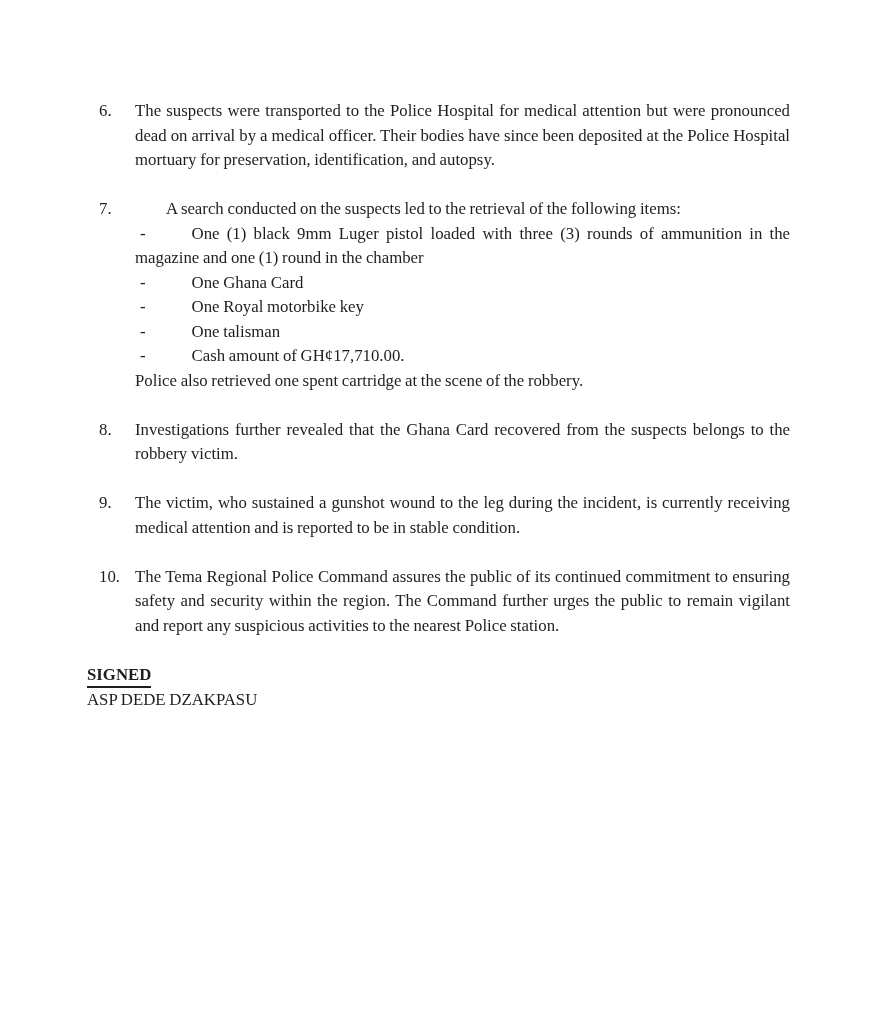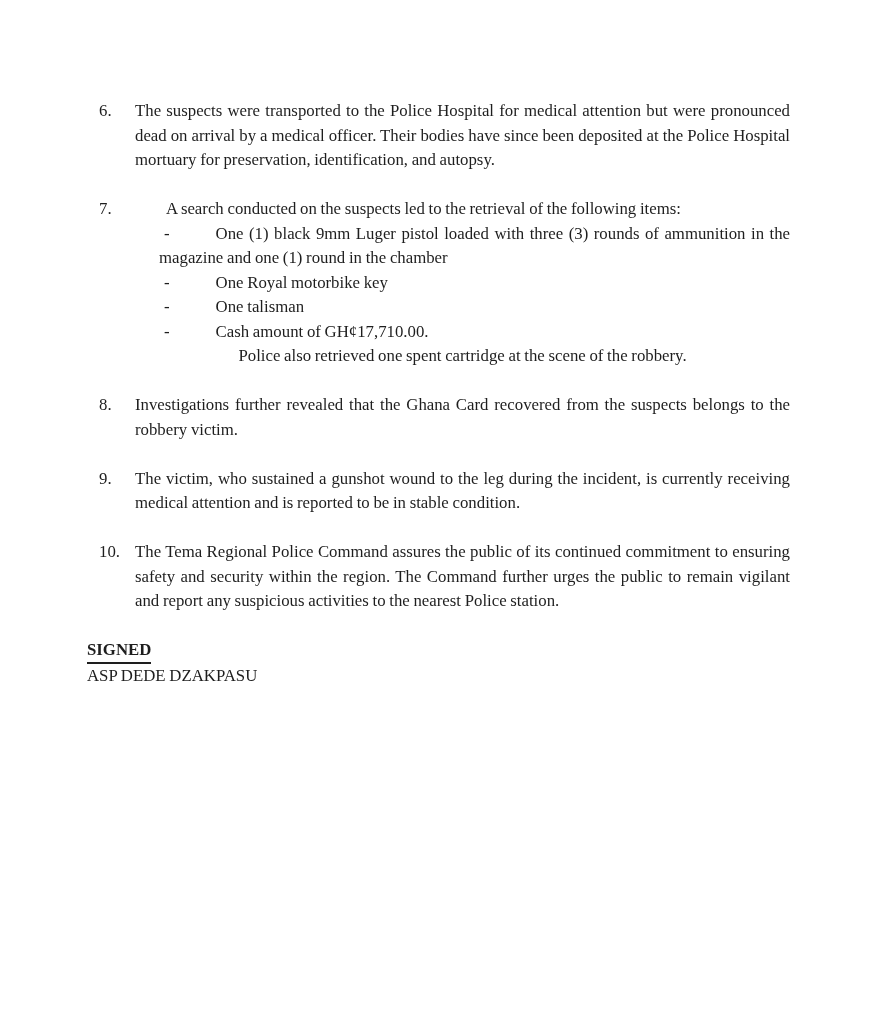--- a/index.html
+++ b/index.html
@@ -35,31 +35,30 @@
   .item-body {
     flex: 1 1 auto;
     text-align: justify;
   }
   .heading-line {
     text-align: justify;
     margin-left: 31px;
   }
   .bullet-line {
     text-align: justify;
-    margin-left: 24px;
   }
   .bullet-line .dash {
     margin-left: 5px;
   }
   .bullet-line .gap {
     display: inline-block;
     width: 46px;
   }
   .note-line {
-    text-align: center;
+    text-align: left;
   }
   .signature {
     margin-top: 22px;
     line-height: 23.5px;
   }
   .sig-heading {
     font-weight: bold;
   }
   .sig-heading .underlined {
     display: inline-block;
@@ -76,20 +75,21 @@
     <div class="list-item">
       <div class="num">6.</div>
       <div class="item-body">The suspects were transported to the Police Hospital for medical attention but were pronounced dead on arrival by a medical officer. Their bodies have since been deposited at the Police Hospital mortuary for preservation, identification, and autopsy.</div>
     </div>
 
     <div class="list-item">
       <div class="num">7.</div>
       <div class="item-body">
         <div class="heading-line">A search conducted on the suspects led to the retrieval of the following items:</div>
         <div class="bullet-line"><span class="dash">-</span><span class="gap"></span><span>One (1) black 9mm Luger pistol loaded with three (3) rounds of ammunition in the magazine and one (1) round in the chamber</span></div>
+        <div class="bullet-line"><span class="dash">-</span><span class="gap"></span><span>One Ghana Card</span></div>
         <div class="bullet-line"><span class="dash">-</span><span class="gap"></span><span>One Royal motorbike key</span></div>
         <div class="bullet-line"><span class="dash">-</span><span class="gap"></span><span>One talisman</span></div>
         <div class="bullet-line"><span class="dash">-</span><span class="gap"></span><span>Cash amount of GH¢17,710.00.</span></div>
         <div class="note-line">Police also retrieved one spent cartridge at the scene of the robbery.</div>
       </div>
     </div>
 
     <div class="list-item">
       <div class="num">8.</div>
       <div class="item-body">Investigations further revealed that the Ghana Card recovered from the suspects belongs to the robbery victim.</div>

